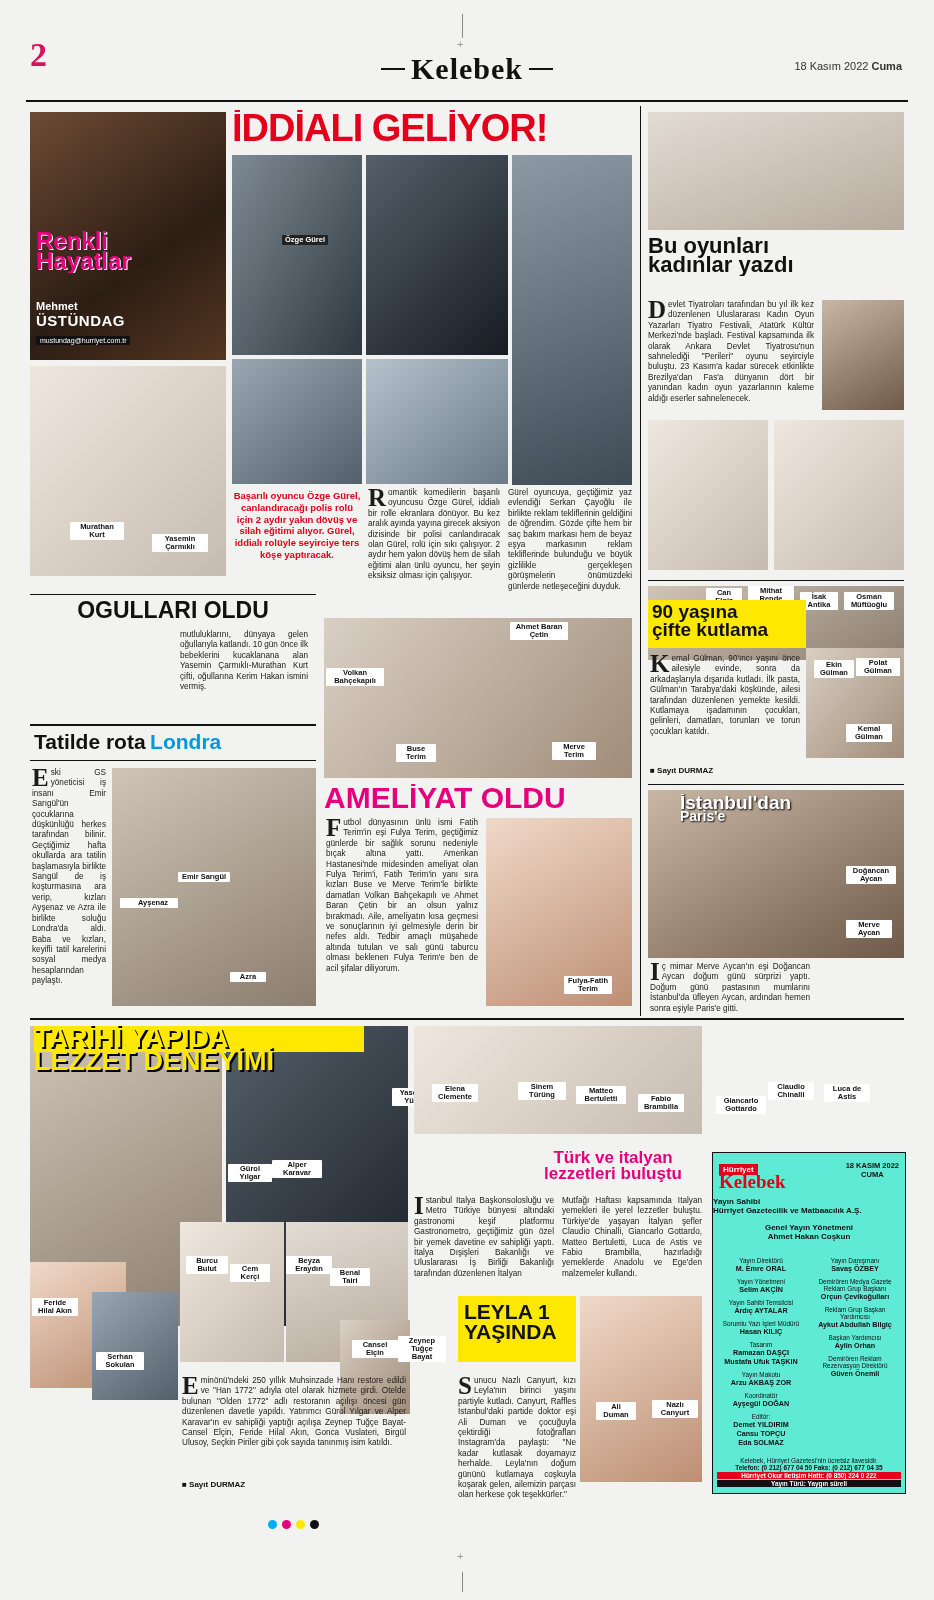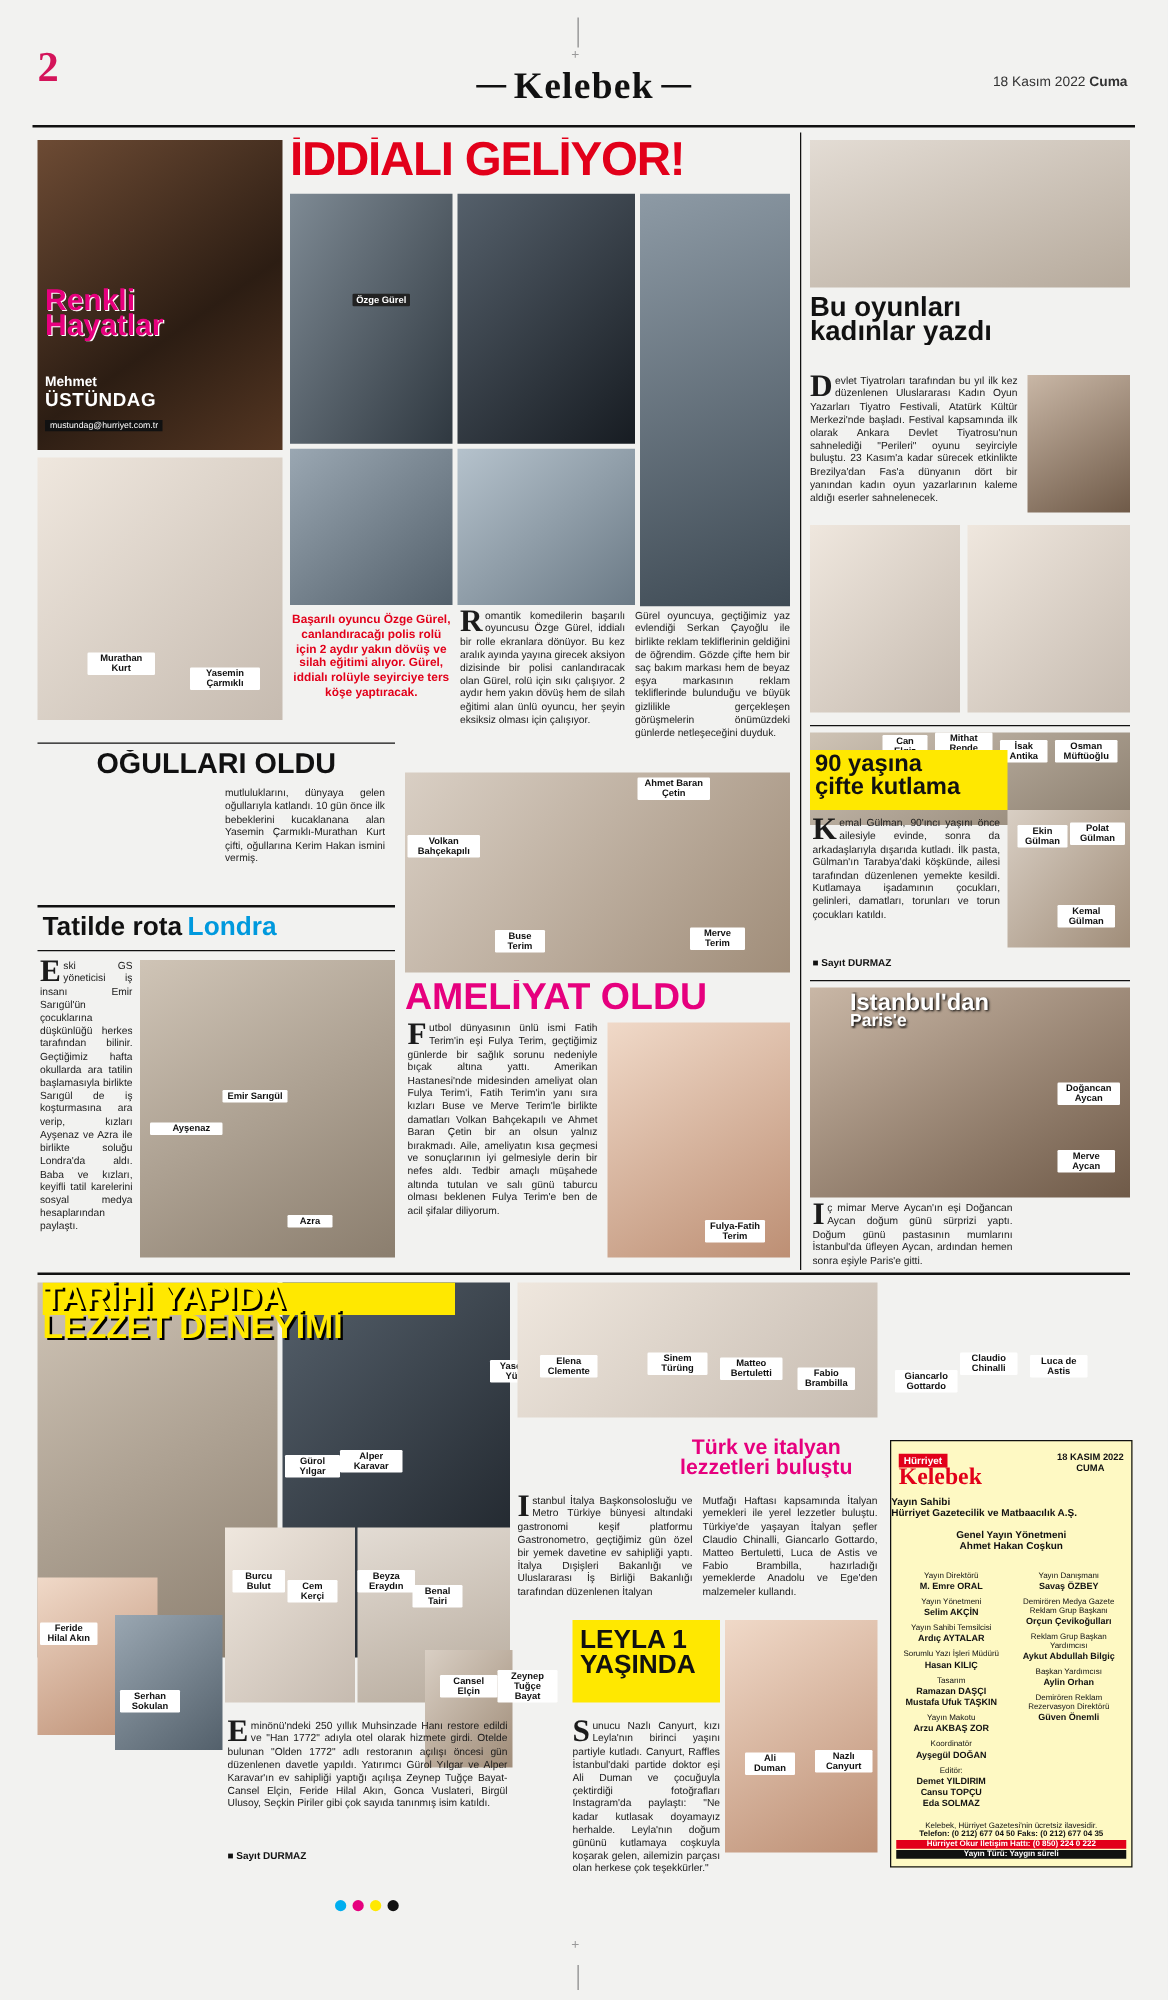--- a/index.html
+++ b/index.html
@@ -46,21 +46,21 @@
   .g6{background:linear-gradient(160deg,#e3dcd4,#b6aa9c);}
   .g7{background:linear-gradient(120deg,#7e8a94,#2f3840);}
   .g8{background:linear-gradient(150deg,#c9b7a6,#6f5a48);}
   .g9{background:linear-gradient(135deg,#efe7de,#c6bbb0);}
   .g10{background:linear-gradient(140deg,#b5c2cc,#6b7a86);}
   .g11{background:linear-gradient(150deg,#f0d9c8,#bd8f74);}
   .g12{background:linear-gradient(135deg,#55606b,#171c22);}
 
   .ylw{background:#ffe800;}
 
-  .infobox{position:absolute;border:1px solid #111;background:#fef9c3;}
+  .infobox{position:absolute;border:1px solid #111;background:#5eead4;}
   .hurriyet-tag{background:#e2001a;color:#fff;font-weight:bold;font-size:8px;padding:1px 4px;display:inline-block;}
   .dots{position:absolute;display:flex;gap:5px;}
   .dots i{width:9px;height:9px;border-radius:50%;display:block;}
 </style>
 </head>
 <body>
 
 <div class="page">
 
   <div class="crop-v" style="left:462px;top:14px;height:24px;"></div>

